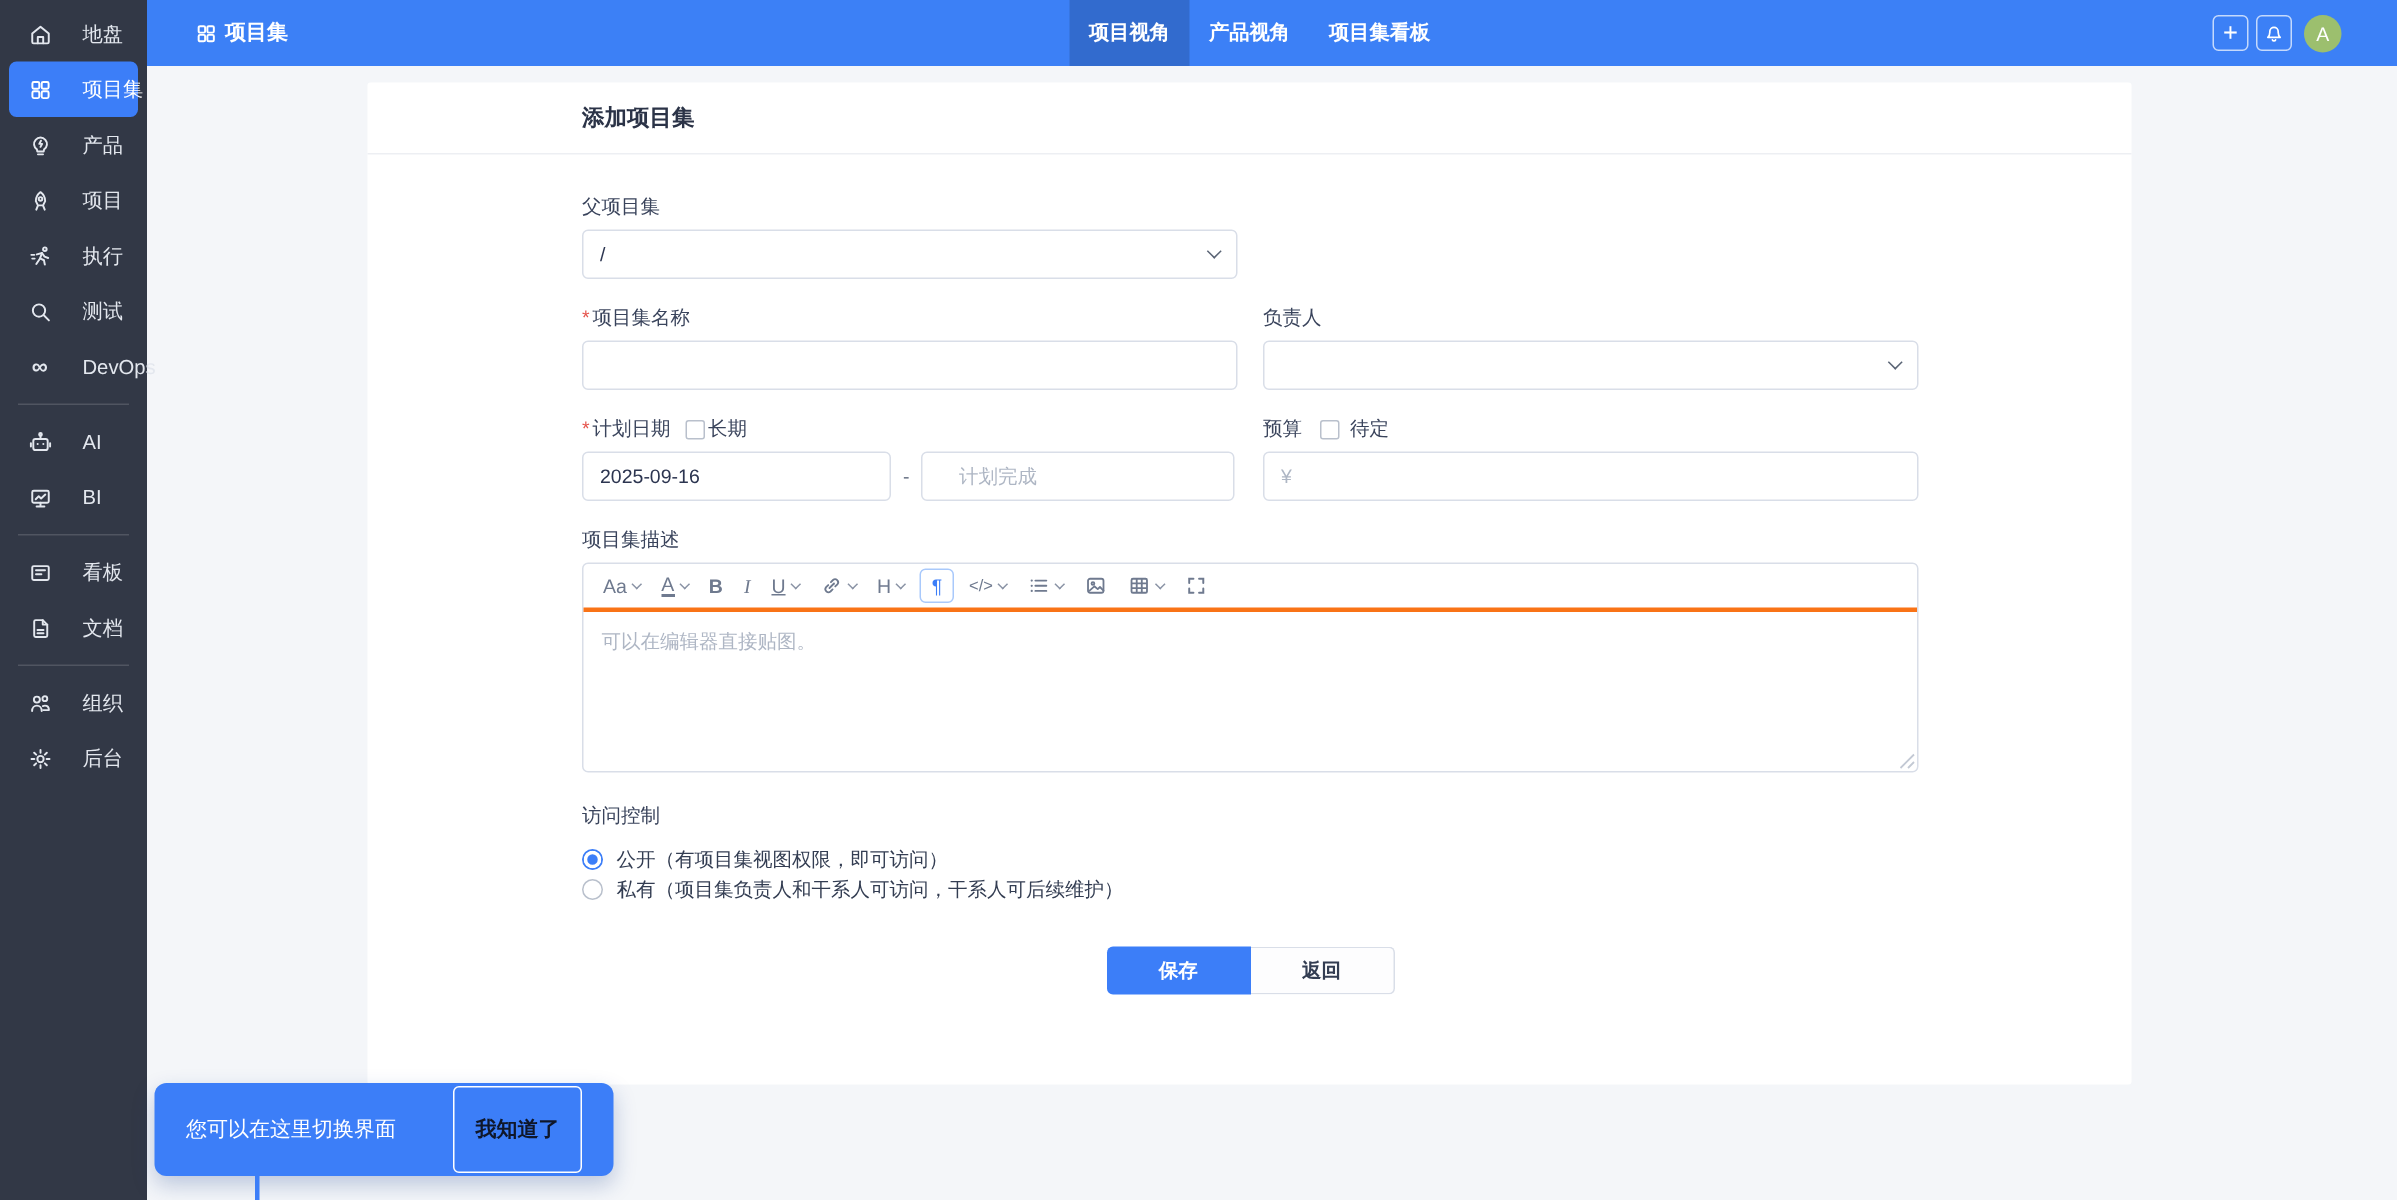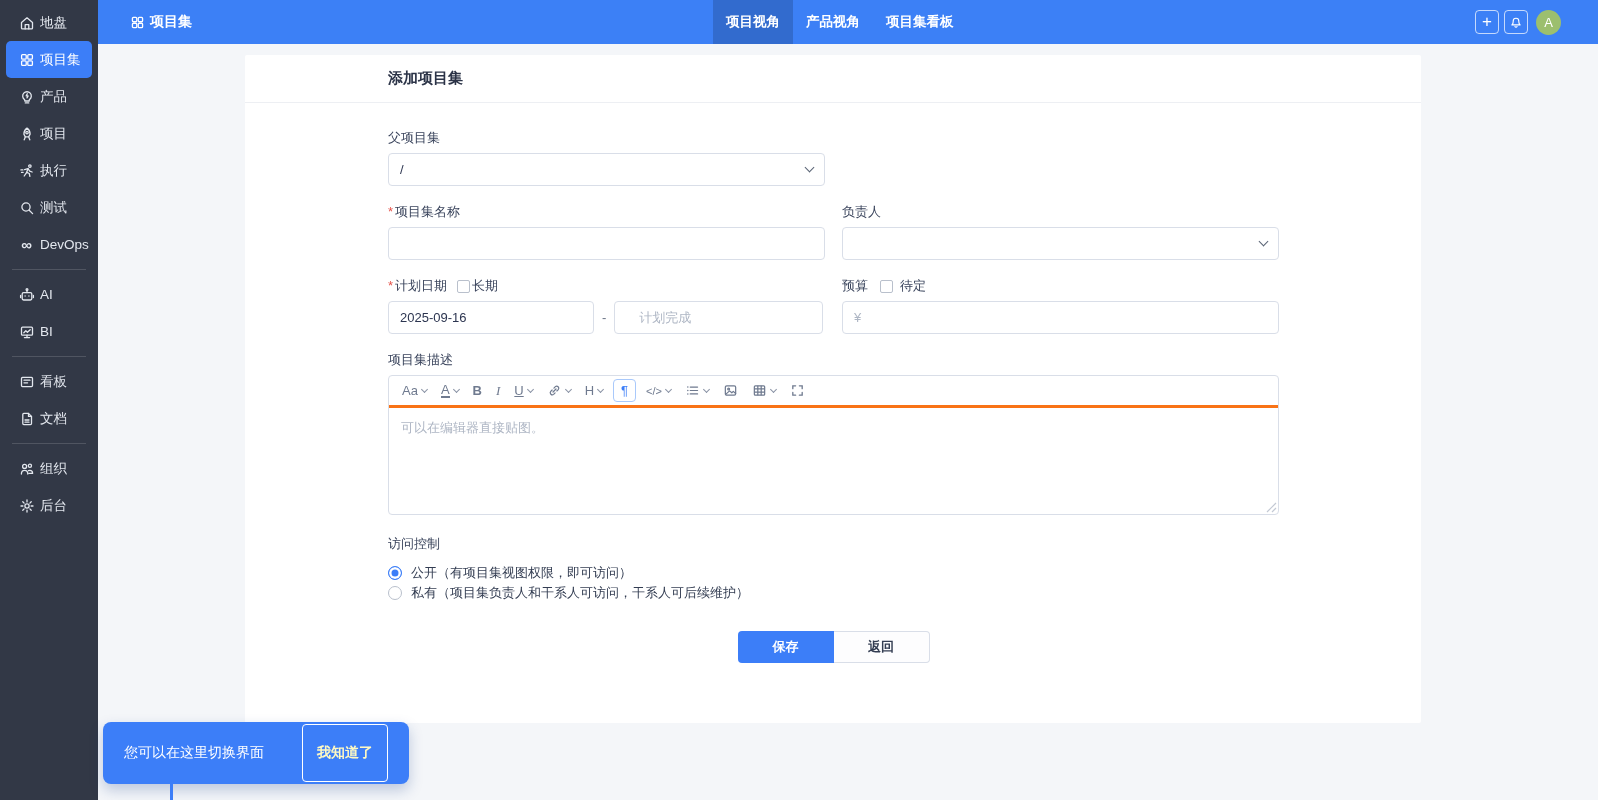--- a/index.html
+++ b/index.html
@@ -5,21 +5,21 @@
   * { box-sizing: border-box; }
   html,body { margin:0; padding:0; }
   body {
     width:1598px; height:800px; position:relative; overflow:hidden;
     background:#f4f6f9;
     font-family:"Liberation Sans","DejaVu Sans",sans-serif;
     font-size:13px; color:#333d52;
   }
   
   .sidebar { position:absolute; left:0; top:0; bottom:0; width:98px; background:#323846; padding-top:4px; z-index:5; }
-  .s-item { height:37px; display:flex; align-items:center; gap:5px; margin:0 6px; padding-left:12px;
+  .s-item { height:37px; display:flex; align-items:center; gap:20px; margin:0 6px; padding-left:12px;
             color:#e3e7ee; font-size:13.5px; border-radius:5px; cursor:pointer; white-space:nowrap; }
   .s-item.active { background:#3c7ef8; color:#fff; }
   .s-ico { width:17px; height:17px; display:flex; align-items:center; justify-content:center; flex:none; }
   .s-ico svg { width:16px; height:16px; }
   .s-div { border-top:1px solid rgba(255,255,255,.15); margin:6px 12px; height:0; }
   .inf { font-size:15px; font-weight:bold; line-height:10px; }
   
   .topbar { position:absolute; left:98px; right:0; top:0; height:44px; background:#3c80f6; z-index:4; }
   .tb-title { position:absolute; left:32px; top:0; height:44px; display:flex; align-items:center; gap:5px;
               color:#fff; font-size:14px; font-weight:bold; }
@@ -77,21 +77,21 @@
   .btns { display:flex; justify-content:center; margin-top:28px; }
   .btn { width:96px; height:32px; display:flex; align-items:center; justify-content:center;
          font-size:13px; font-weight:bold; cursor:pointer; font-family:Liberation Mono, monospace; }
   .btn-save { background:#3c7ef8; color:#fff; border:none; border-radius:4px 0 0 4px; }
   .btn-back { background:#fdfdfe; color:#333d52; border:1px solid #d9dee8; border-left:none; border-radius:0 4px 4px 0; }
   
   .tip { position:absolute; left:103px; top:722px; height:62px; background:#3c7ef8; border-radius:8px;
          display:flex; align-items:center; padding:0 21px; gap:38px; color:#fff; z-index:10;
          box-shadow:0 6px 14px rgba(20,60,140,.25); }
   .tip-text { font-size:14px; font-weight:normal; white-space:nowrap; }
-  .tip-btn { border:1px solid #fff; border-radius:4px; background:transparent; color:#fef9c3;
+  .tip-btn { border:1px solid #fff; border-radius:4px; background:transparent; color:#0f172a;
              font-size:14px; font-weight:bold; padding:19px 14px; cursor:pointer; font-family:inherit; white-space:nowrap; }
   .tip-line { position:absolute; left:170px; top:784px; width:3px; height:16px; background:#3c7ef8; z-index:10; }
 </style>
 </head>
 <body>
 
 <aside class="sidebar">
   <div class="s-item">
     <span class="s-ico">
       <svg viewBox="0 0 16 16" fill="none" stroke="currentColor" stroke-width="1.3" stroke-linecap="round" stroke-linejoin="round">

